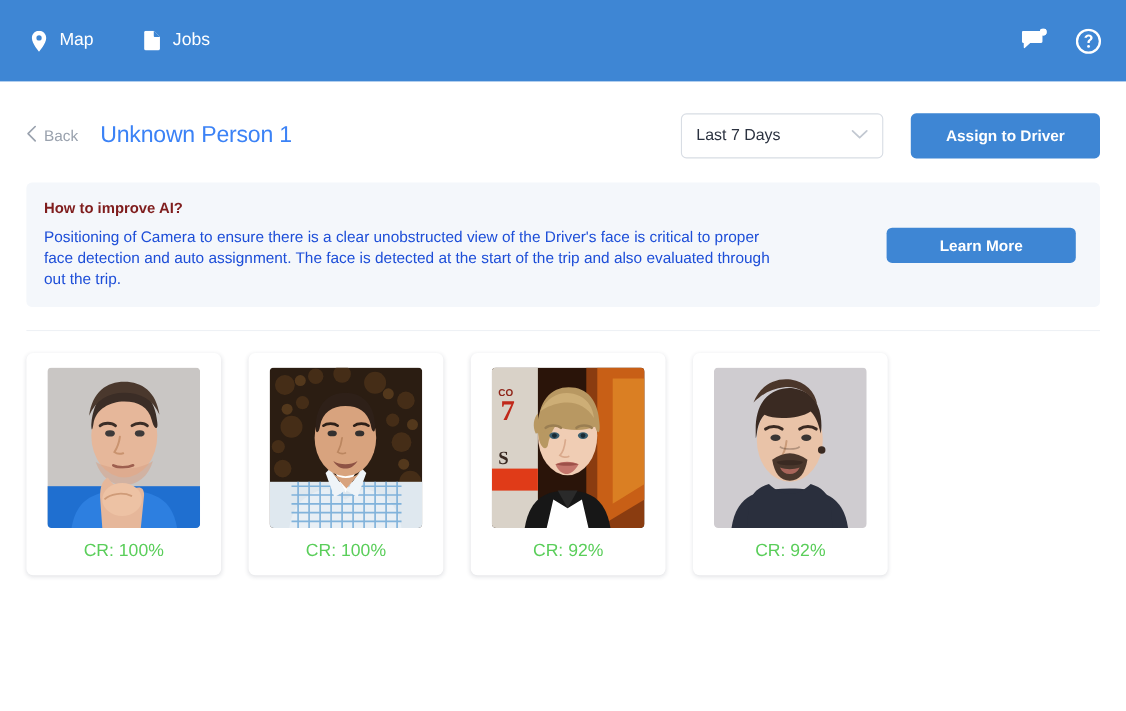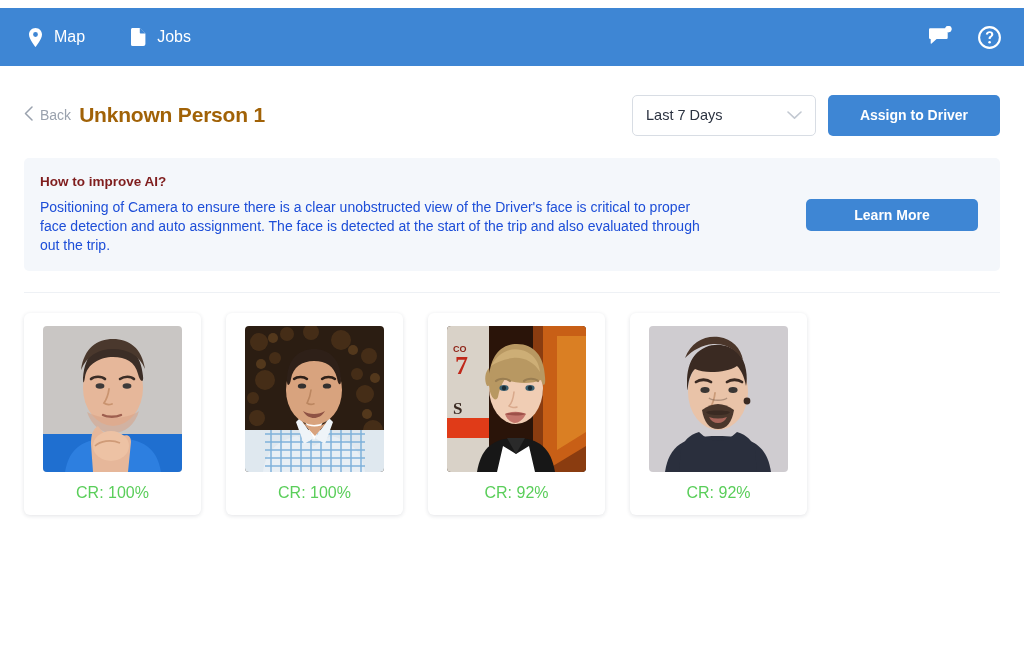--- a/index.html
+++ b/index.html
@@ -12,26 +12,25 @@
 
   body {
     font-family: "Liberation Sans", sans-serif;
     background: #ffffff;
     color: #1b2232;
     -webkit-font-smoothing: antialiased;
   }
 
   
   .topnav {
-    height: 58px;
+    height: 74px;
     background: #3e86d4;
     display: flex;
     align-items: stretch;
     position: relative;
-    margin-top: 8px;
   }
   .nav-tabs {
     display: flex;
     align-items: stretch;
   }
   .nav-tab {
     display: flex;
     align-items: center;
     gap: 9px;
     padding: 0 22px;
@@ -84,37 +83,37 @@
     padding: 22px 24px 0 24px;
     height: 76px;
   }
   .back-link {
     display: flex;
     align-items: center;
     gap: 7px;
     color: #9aa2ae;
     font-size: 14px;
     cursor: pointer;
-    margin-right: 8px;
+    margin-right: 20px;
     user-select: none;
   }
   .back-chevron {
     display: block;
   }
   .page-title {
     font-size: 21px;
-    font-weight: bold;
+    font-weight: normal;
     letter-spacing: -0.2px;
-    color: #a16207;
+    color: #3b82f6;
   }
   .titlebar-right {
     margin-left: auto;
     display: flex;
     align-items: center;
-    gap: 12px;
+    gap: 25px;
   }
   .date-select {
     width: 184px;
     height: 41px;
     border: 1px solid #d8dde4;
     border-radius: 5px;
     background: #fff;
     display: flex;
     align-items: center;
     padding: 0 13px;

